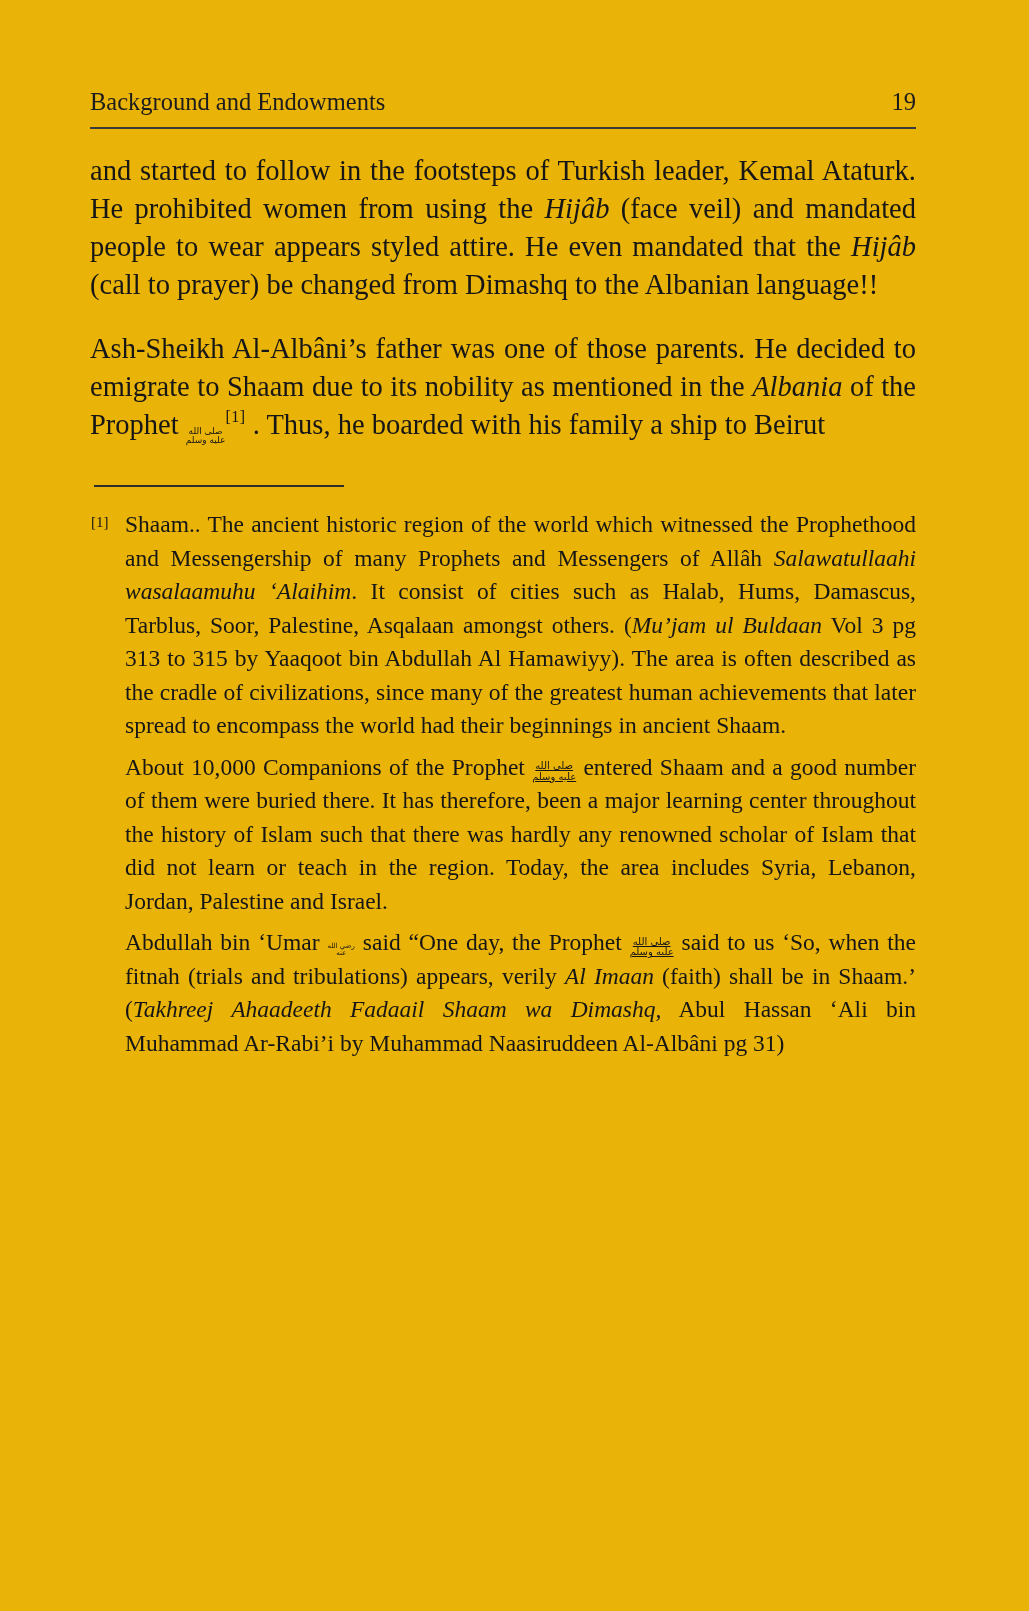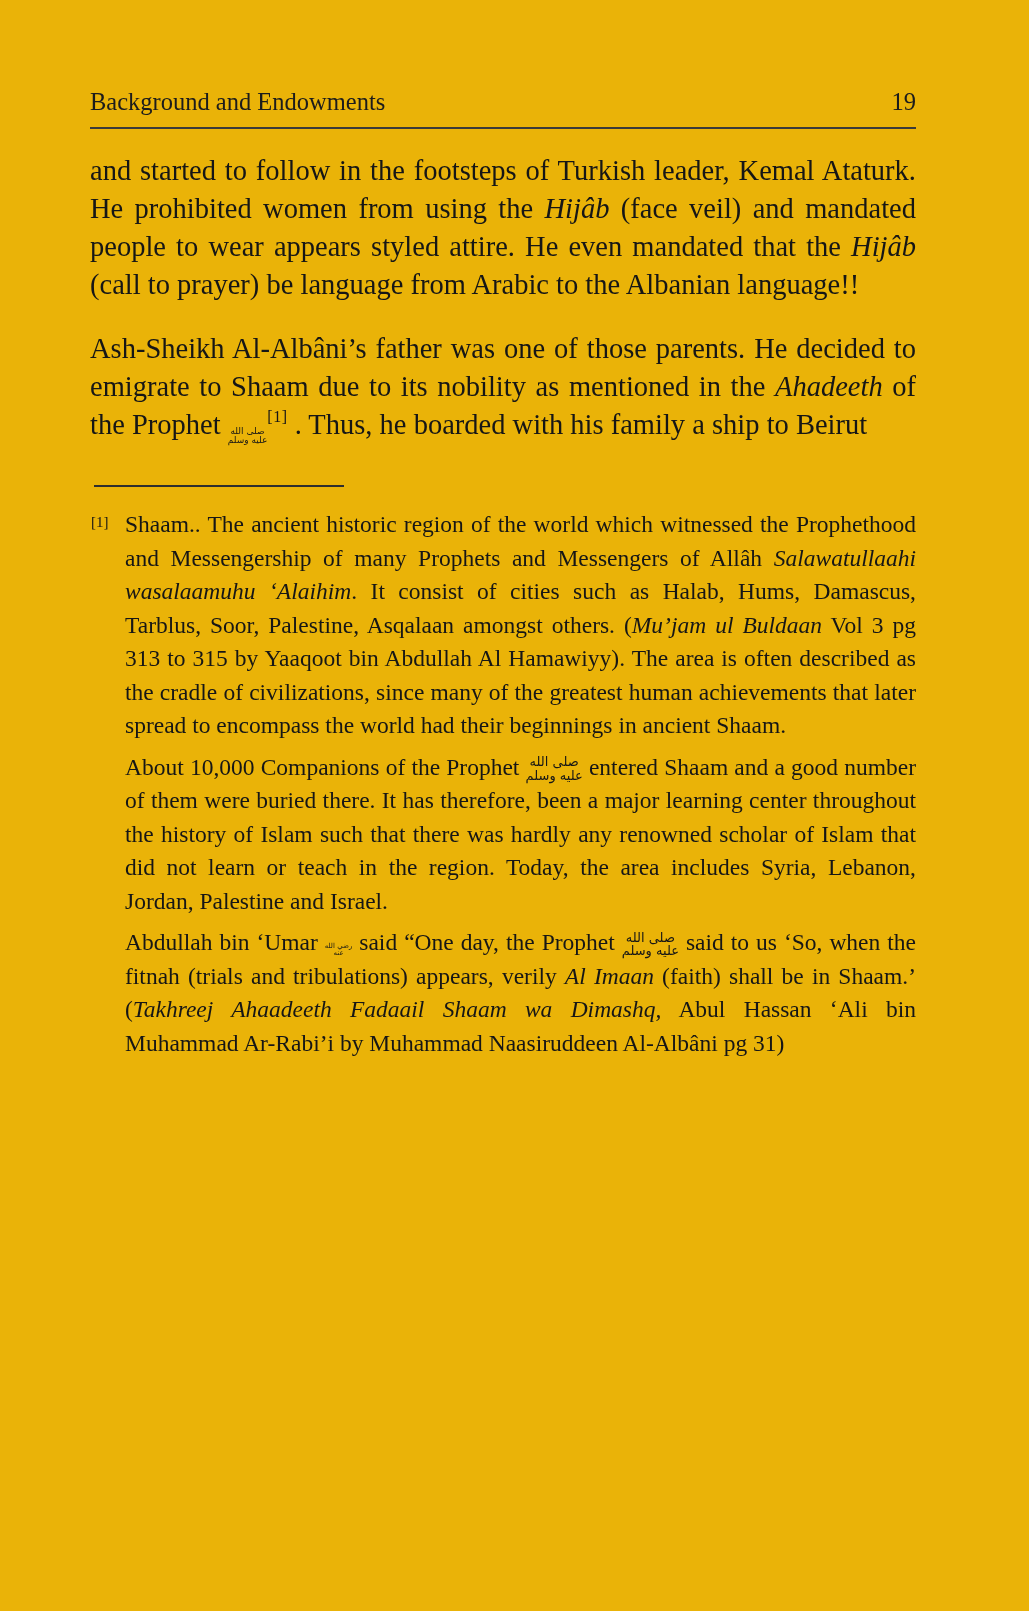--- a/index.html
+++ b/index.html
@@ -67,38 +67,38 @@
     font-size: 15px;
   }
   .arabic {
     font-family: "DejaVu Sans", sans-serif;
     display: inline-block;
     white-space: pre-line;
     text-align: center;
     line-height: 1.05;
   }
   .body-text .arabic.saw { font-size: 9px;  vertical-align: -9px; }
-  .footnotes .arabic.saw { font-size: 13px; vertical-align: -5px; }
+  .footnotes .arabic.saw { font-size: 10px; vertical-align: -5px; text-decoration: underline; }
   .footnotes .arabic.ra  { font-size: 7px;   vertical-align: -5px; }
 </style>
 </head>
 <body>
 
 <div class="page">
   <div class="content">
 
     <div class="header-row">
       <span>Background and Endowments</span>
       <span>19</span>
     </div>
     <hr class="header-rule">
 
     <div class="body-text">
-      <p><span>and started to follow in the footsteps of Turkish leader, Kemal Ataturk. He prohibited women from using the </span><i>Hijâb</i><span> (face veil) and mandated people to wear appears styled attire. He even mandated that the </span><i>Hijâb</i><span> (call to prayer) be language from Arabic to the Albanian language!!</span></p>
-      <p><span>Ash-Sheikh Al-Albâni’s father was one of those parents. He decided to emigrate to Shaam due to its nobility as mentioned in the </span><i>Ahadeeth</i><span> of the Prophet </span><span class="arabic saw">صلى الله
+      <p><span>and started to follow in the footsteps of Turkish leader, Kemal Ataturk. He prohibited women from using the </span><i>Hijâb</i><span> (face veil) and mandated people to wear appears styled attire. He even mandated that the </span><i>Hijâb</i><span> (call to prayer) be changed from Dimashq to the Albanian language!!</span></p>
+      <p><span>Ash-Sheikh Al-Albâni’s father was one of those parents. He decided to emigrate to Shaam due to its nobility as mentioned in the </span><i>Albania</i><span> of the Prophet </span><span class="arabic saw">صلى الله
 عليه وسلم</span><sup class="fn-ref">[1]</sup><span> . Thus, he boarded with his family a ship to Beirut</span></p>
     </div>
 
     <hr class="footnote-separator">
 
     <div class="footnotes">
       <p><span class="fn-marker">[1]</span><span>Shaam.. The ancient historic region of the world which witnessed the Prophethood and Messengership of many Prophets and Messengers of Allâh </span><i>Salawatullaahi wasalaamuhu ‘Alaihim</i><span>. It consist of cities such as Halab, Hums, Damascus, Tarblus, Soor, Palestine, Asqalaan amongst others. (</span><i>Mu’jam ul Buldaan</i><span> Vol 3 pg 313 to 315 by Yaaqoot bin Abdullah Al Hamawiyy). The area is often described as the cradle of civilizations, since many of the greatest human achievements that later spread to encompass the world had their beginnings in ancient Shaam.</span></p>
       <p><span>About 10,000 Companions of the Prophet </span><span class="arabic saw">صلى الله
 عليه وسلم</span><span> entered Shaam and a good number of them were buried there. It has therefore, been a major learning center throughout the history of Islam such that there was hardly any renowned scholar of Islam that did not learn or teach in the region. Today, the area includes Syria, Lebanon, Jordan, Palestine and Israel.</span></p>
       <p><span>Abdullah bin ‘Umar </span><span class="arabic ra">رضي الله

